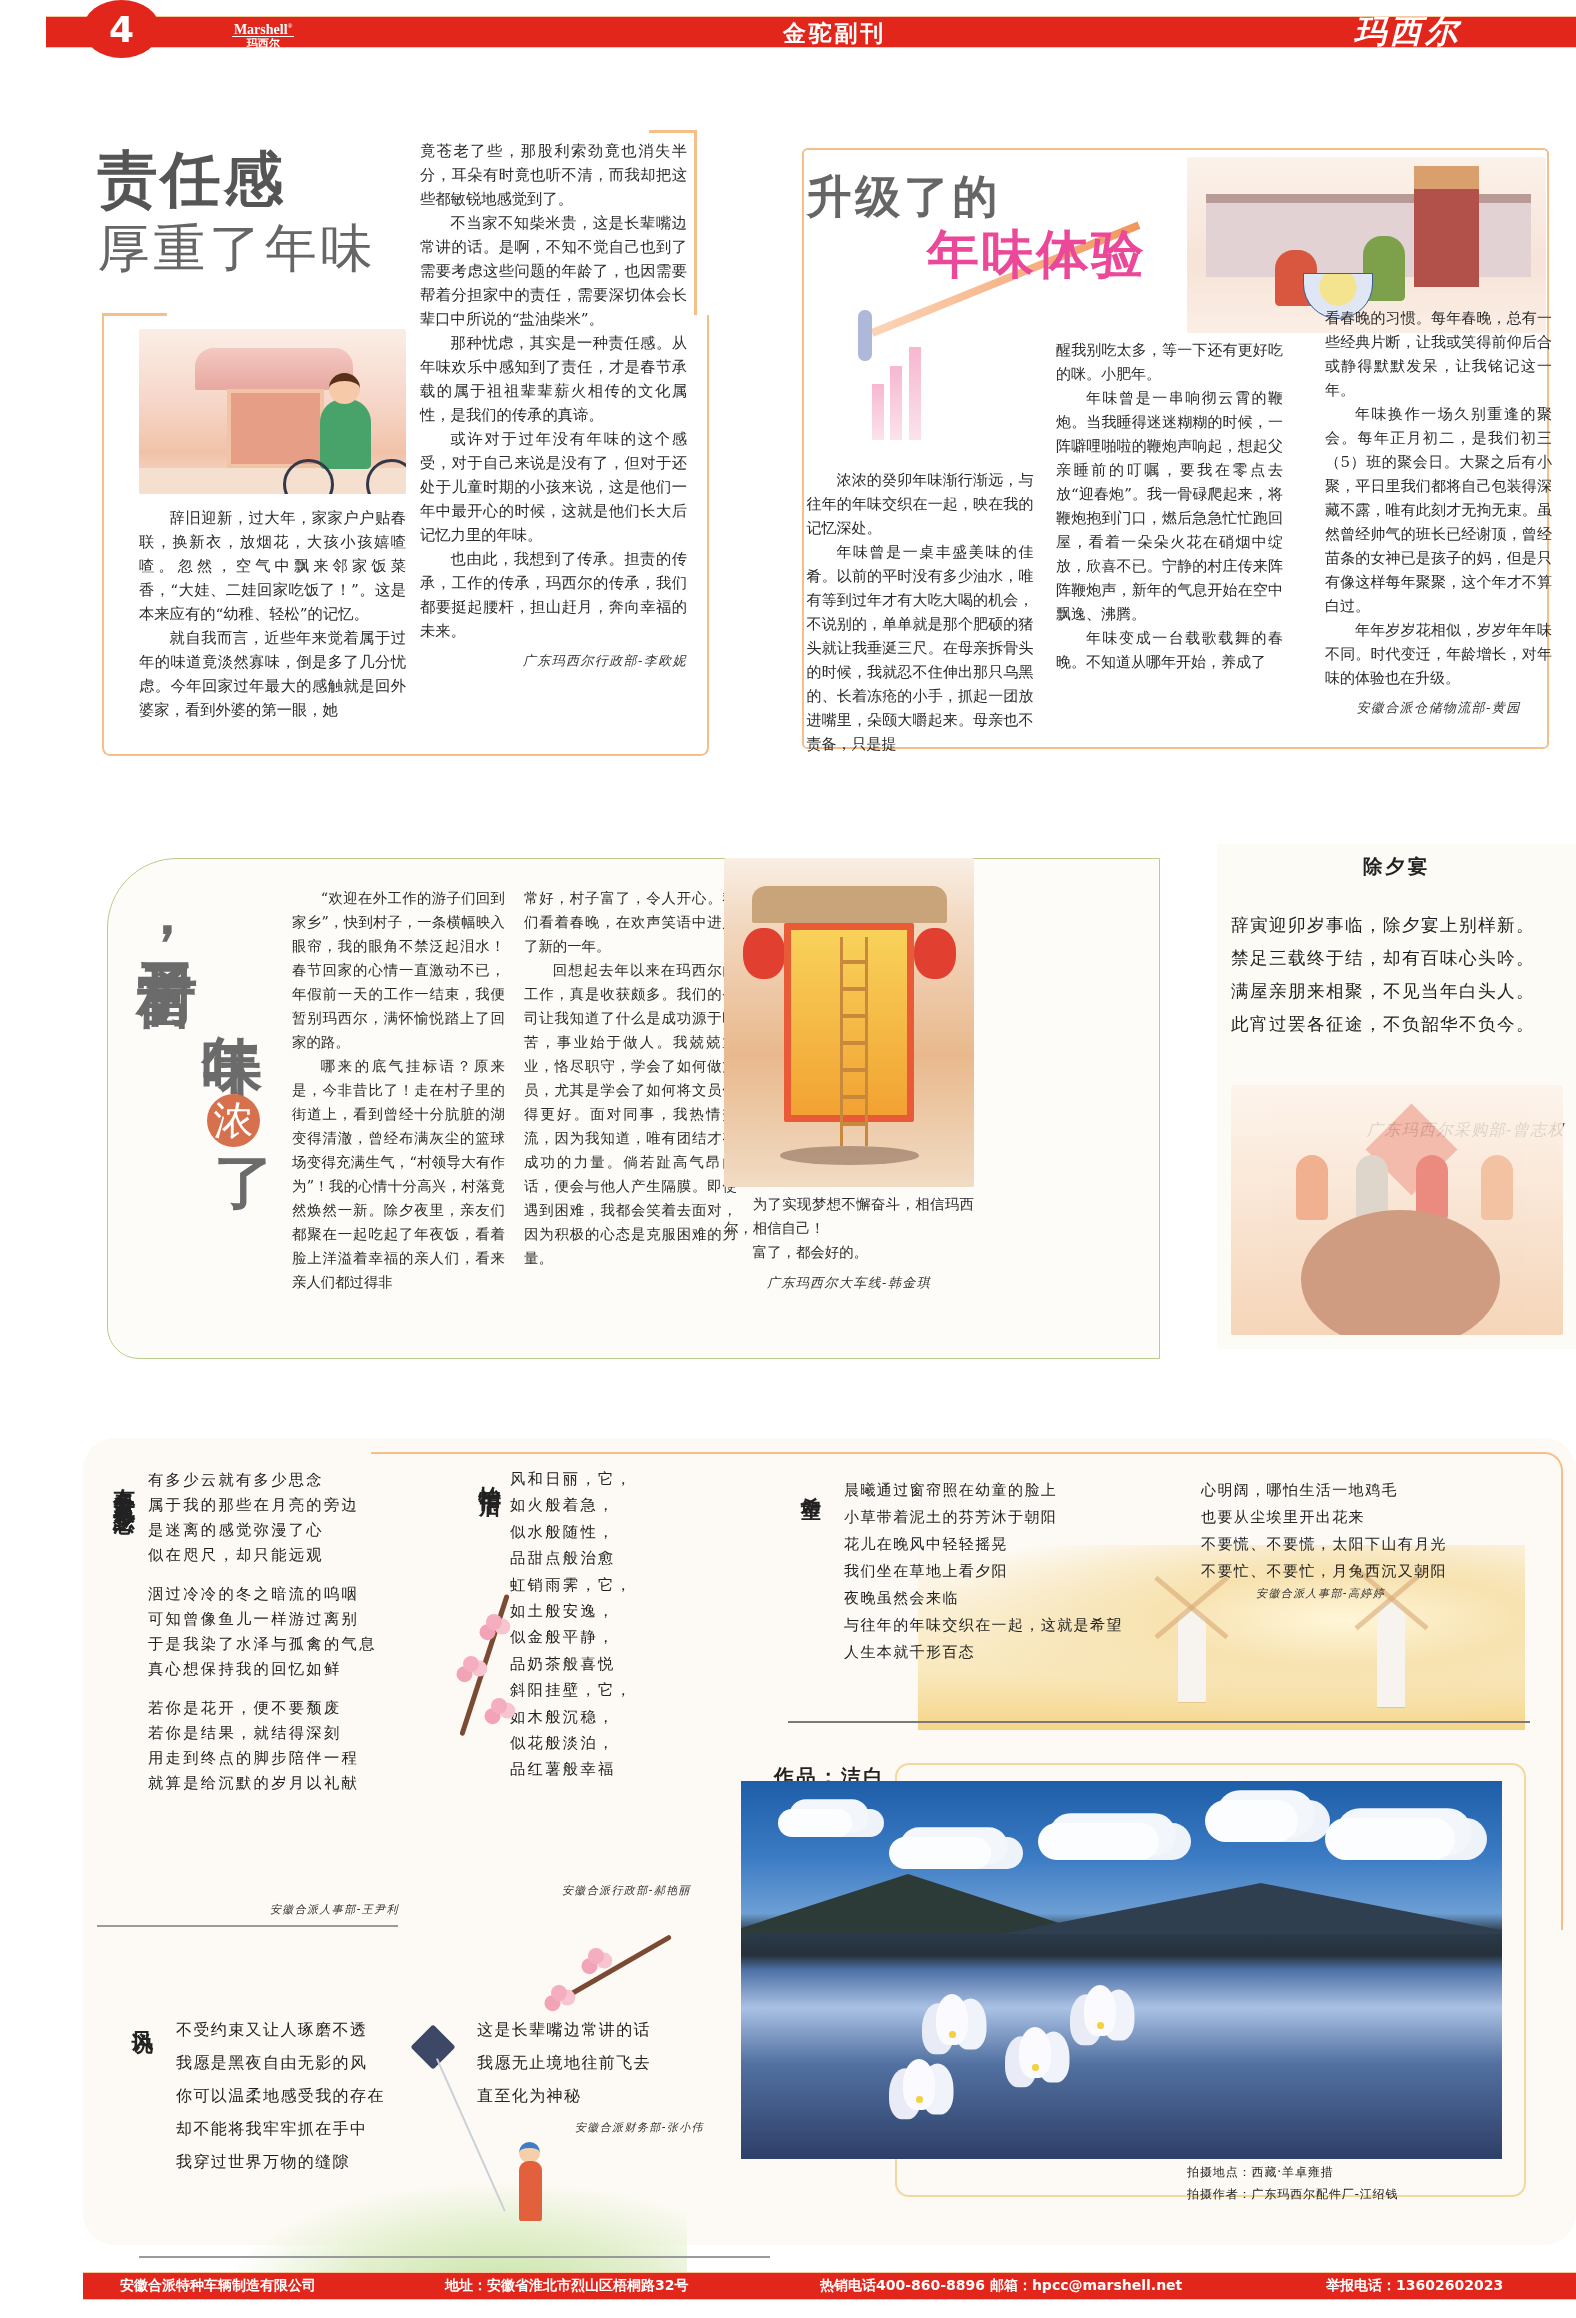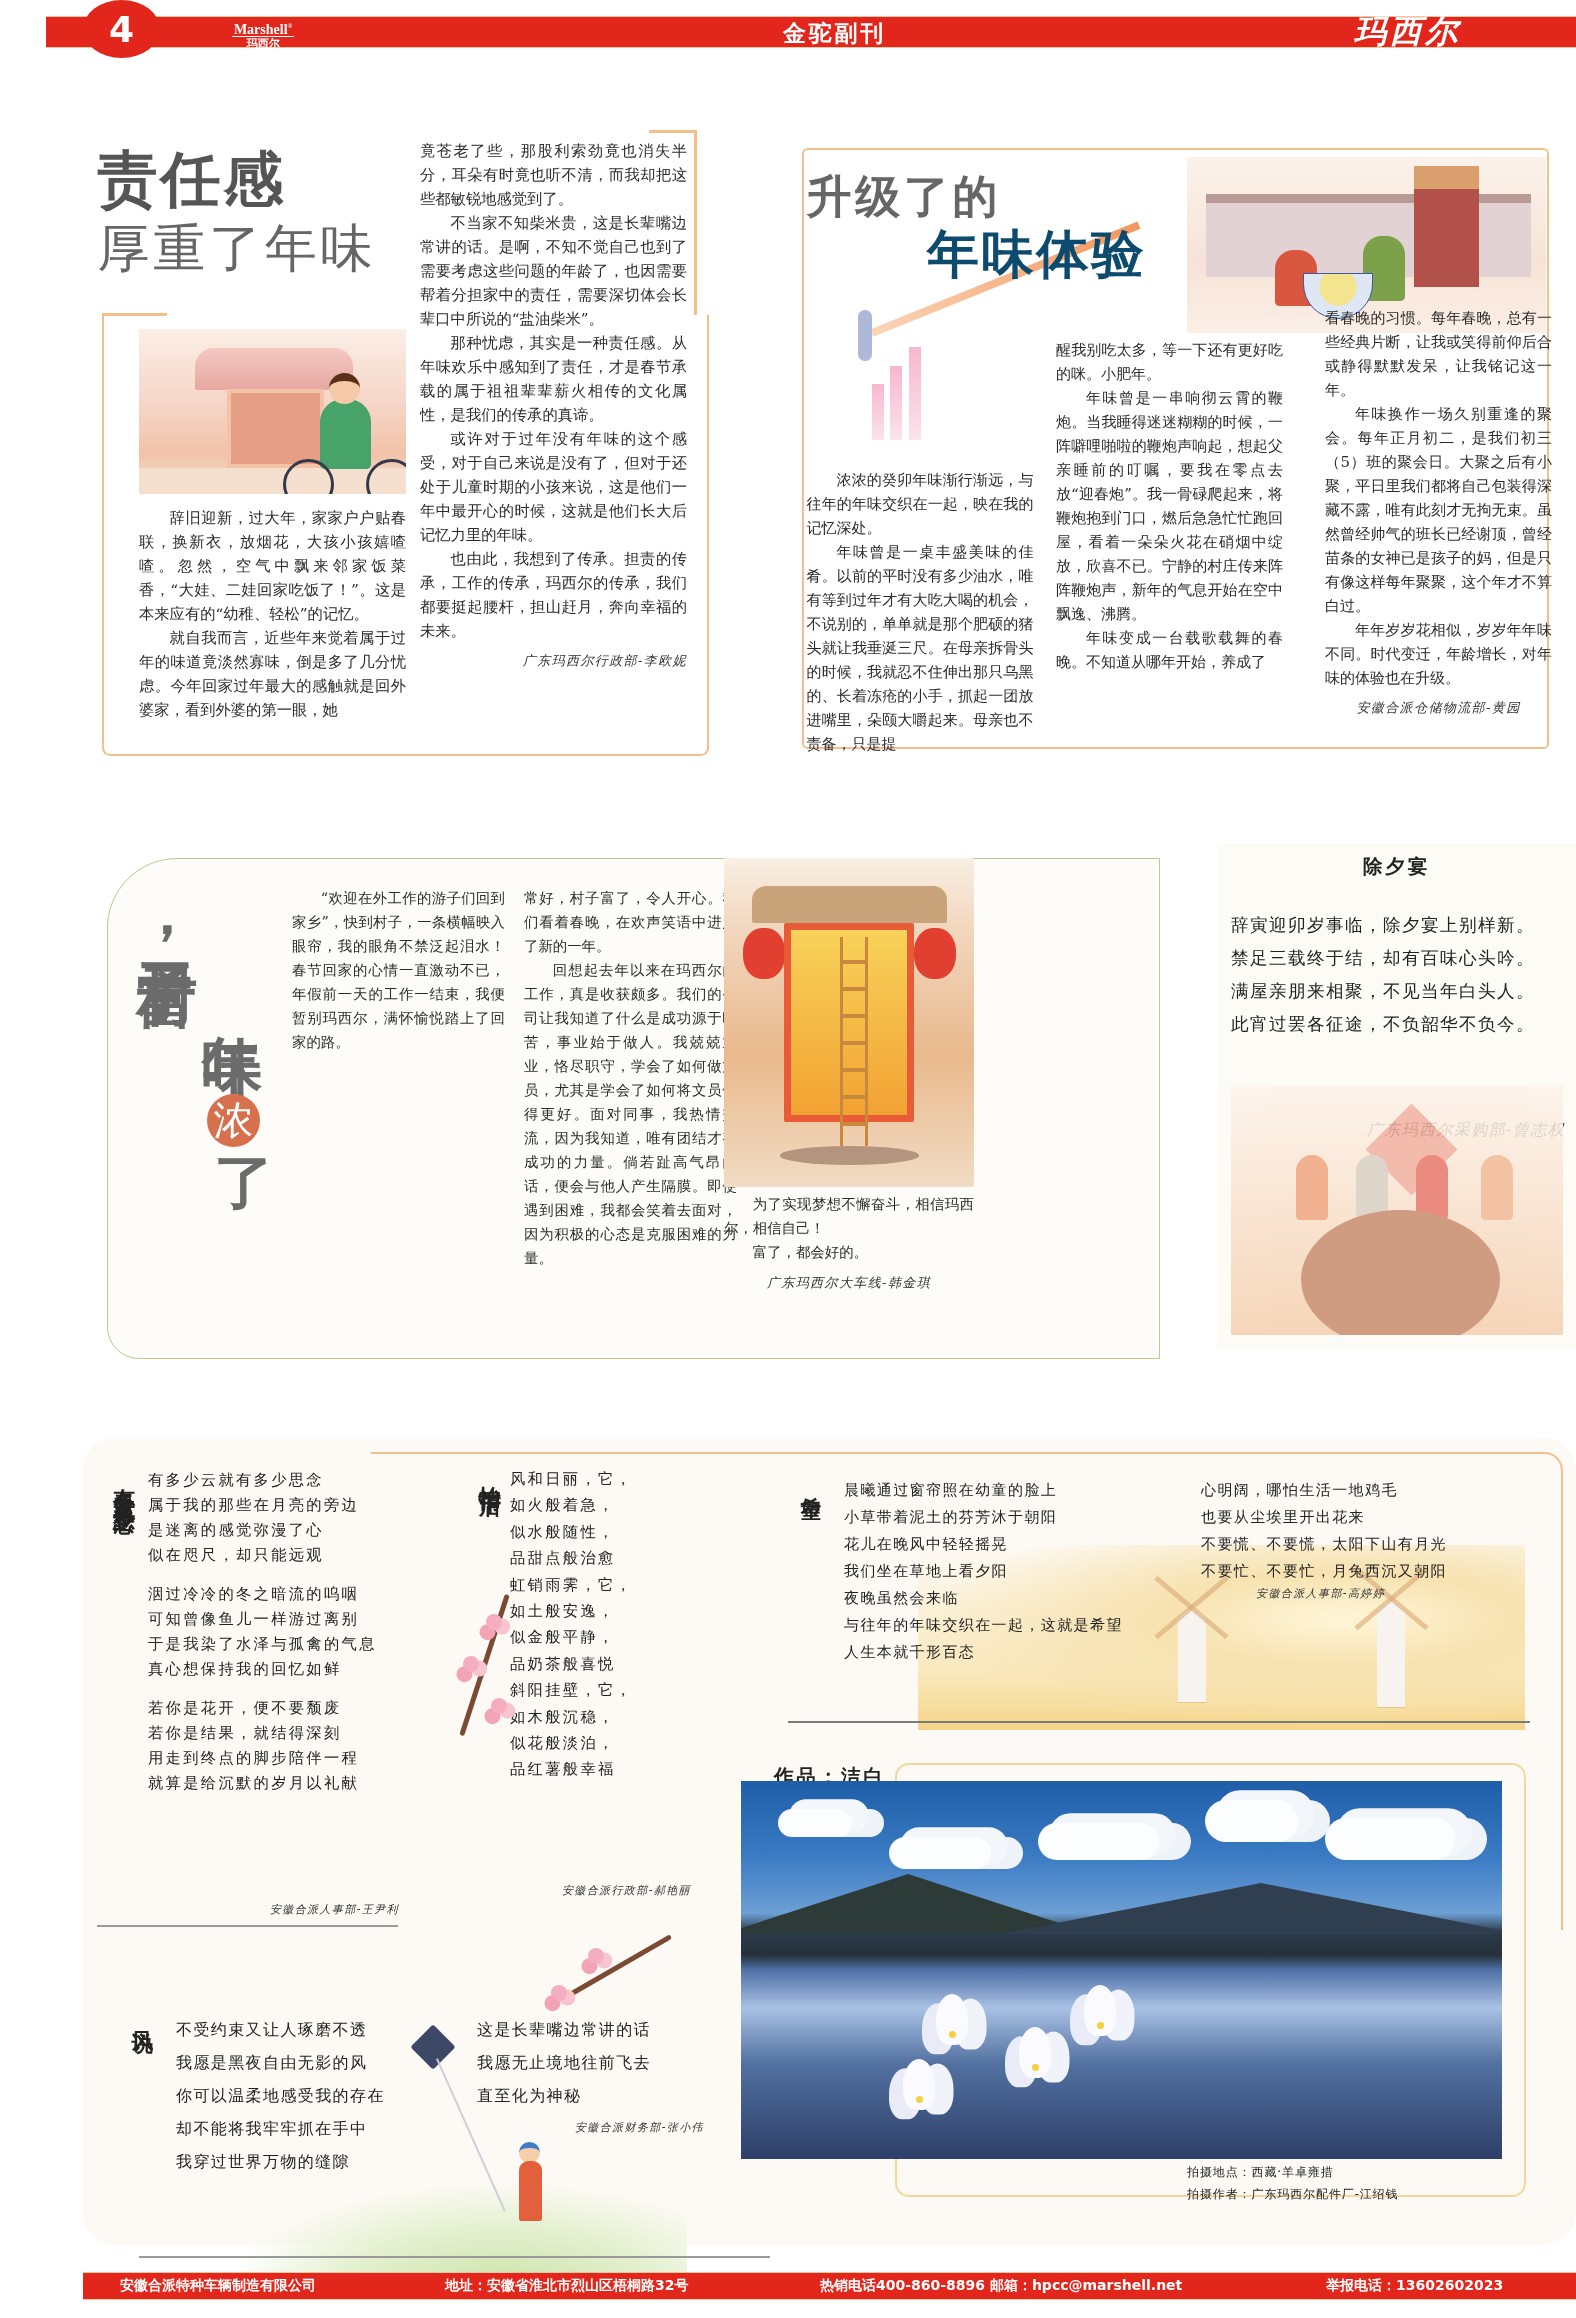--- a/index.html
+++ b/index.html
@@ -40,21 +40,21 @@
   .a1 .img .wheel1, .a1 .img .wheel2 { position: absolute; top: 130px; width: 51px; height: 51px; border: 3.7px solid #33384a; border-radius: 50%; }
   .a1 .img .wheel1 { left: 144px; } .a1 .img .wheel2 { left: 227px; }
   .a1 .col1 { position: absolute; left: 46px; top: 376px; width: 267px; }
   .a1 .col2 { position: absolute; left: 327px; top: 9.3px; width: 267px; }
   .a1 .col2 .byline { margin-top: 5.6px; }
 
   
   .a2 { position: absolute; left: 788px; top: 134px; width: 788px; height: 617px; }
   .a2 .frame { position: absolute; left: 14px; top: 14px; width: 747px; height: 601px; border: 2.8px solid #f4bf88; border-radius: 5.6px; }
   .a2 .t1 { position: absolute; left: 18.5px; top: 37px; font-family: "DejaVu Sans", sans-serif; font-size: 45px; color: #666; letter-spacing: 3.7px; line-height: 51px; }
-  .a2 .t2 { position: absolute; left: 139px; top: 90px; font-family: "DejaVu Sans", sans-serif; font-size: 52px; font-weight: bold; color: #0c4a6e; letter-spacing: 2.8px; line-height: 60px; }
+  .a2 .t2 { position: absolute; left: 139px; top: 90px; font-family: "DejaVu Sans", sans-serif; font-size: 52px; font-weight: bold; color: #ec4899; letter-spacing: 2.8px; line-height: 60px; }
   .a2 .img { left: 399px; top: 23px; width: 359px; height: 176px; background: linear-gradient(180deg, #fbf2ea 0%, #f7e3d7 60%, #fbefe6 100%); }
   .a2 .img .wall { position: absolute; left: 18.5px; top: 37px; width: 325px; height: 83px; background: #e3d2d3; border-top: 9.3px solid #b89a97; }
   .a2 .img .gate { position: absolute; left: 227px; top: 9.3px; width: 65px; height: 121px; background: #b1514a; border-top: 23px solid #d9a06d; }
   .a2 .img .bowl { position: absolute; left: 116px; top: 116px; width: 70px; height: 46px; background: radial-gradient(circle at 50% 30%, #f5e48f 0 40%, #dfe6f4 41% 100%); border-radius: 0 0 37px 37px; border: 1.9px solid #3c5a9c; }
   .a2 .img .kid1 { position: absolute; left: 176px; top: 79px; width: 42px; height: 65px; background: #7da14b; border-radius: 18.5px 18.5px 4.6px 4.6px; }
   .a2 .img .kid2 { position: absolute; left: 88px; top: 93px; width: 42px; height: 56px; background: #d9573f; border-radius: 18.5px 18.5px 4.6px 4.6px; }
   .a2 .chart-art { position: absolute; left: 28px; top: 176px; width: 325px; height: 130px; }
   .a2 .chart-art .bar { position: absolute; bottom: 0; width: 12px; background: linear-gradient(180deg, #f7b7d0, #fbe3ec); }
   .a2 .chart-art .arrow { position: absolute; left: 56px; top: 18.5px; width: 288px; height: 8.3px; background: linear-gradient(90deg, #fbd5b7, #f2965e); transform: rotate(-22deg); transform-origin: left center; }
   .a2 .chart-art .person { position: absolute; left: 42px; top: 0; width: 14px; height: 51px; background: #aeb9da; border-radius: 6.5px; }
@@ -229,20 +229,21 @@
 </article>
 
 <article class="a3">
   <div class="frame"></div>
   <div class="vtitle vt1">村子富了，</div>
   <div class="vtitle vt2">年味</div>
   <div class="nong">浓</div>
   <div class="liao">了</div>
   <div class="col1 body-text">
     <p>“欢迎在外工作的游子们回到家乡”，快到村子，一条横幅映入眼帘，我的眼角不禁泛起泪水！春节回家的心情一直激动不已，年假前一天的工作一结束，我便暂别玛西尔，满怀愉悦踏上了回家的路。</p>
+    <p>哪来的底气挂标语？原来是，今非昔比了！走在村子里的街道上，看到曾经十分肮脏的湖变得清澈，曾经布满灰尘的篮球场变得充满生气，“村领导大有作为”！我的心情十分高兴，村落竟然焕然一新。除夕夜里，亲友们都聚在一起吃起了年夜饭，看着脸上洋溢着幸福的亲人们，看来亲人们都过得非</p>
   </div>
   <div class="col2 body-text">
     <p style="text-indent:0">常好，村子富了，令人开心。我们看着春晚，在欢声笑语中进入了新的一年。</p>
     <p>回想起去年以来在玛西尔的工作，真是收获颇多。我们的公司让我知道了什么是成功源于吃苦，事业始于做人。我兢兢业业，恪尽职守，学会了如何做文员，尤其是学会了如何将文员做得更好。面对同事，我热情交流，因为我知道，唯有团结才有成功的力量。倘若趾高气昂的话，便会与他人产生隔膜。即使遇到困难，我都会笑着去面对，因为积极的心态是克服困难的力量。</p>
   </div>
   <div class="illus img">
     <div class="lintel"></div>
       <div class="lantern1"></div>
       <div class="lantern2"></div>
     <div class="doorway"></div>

